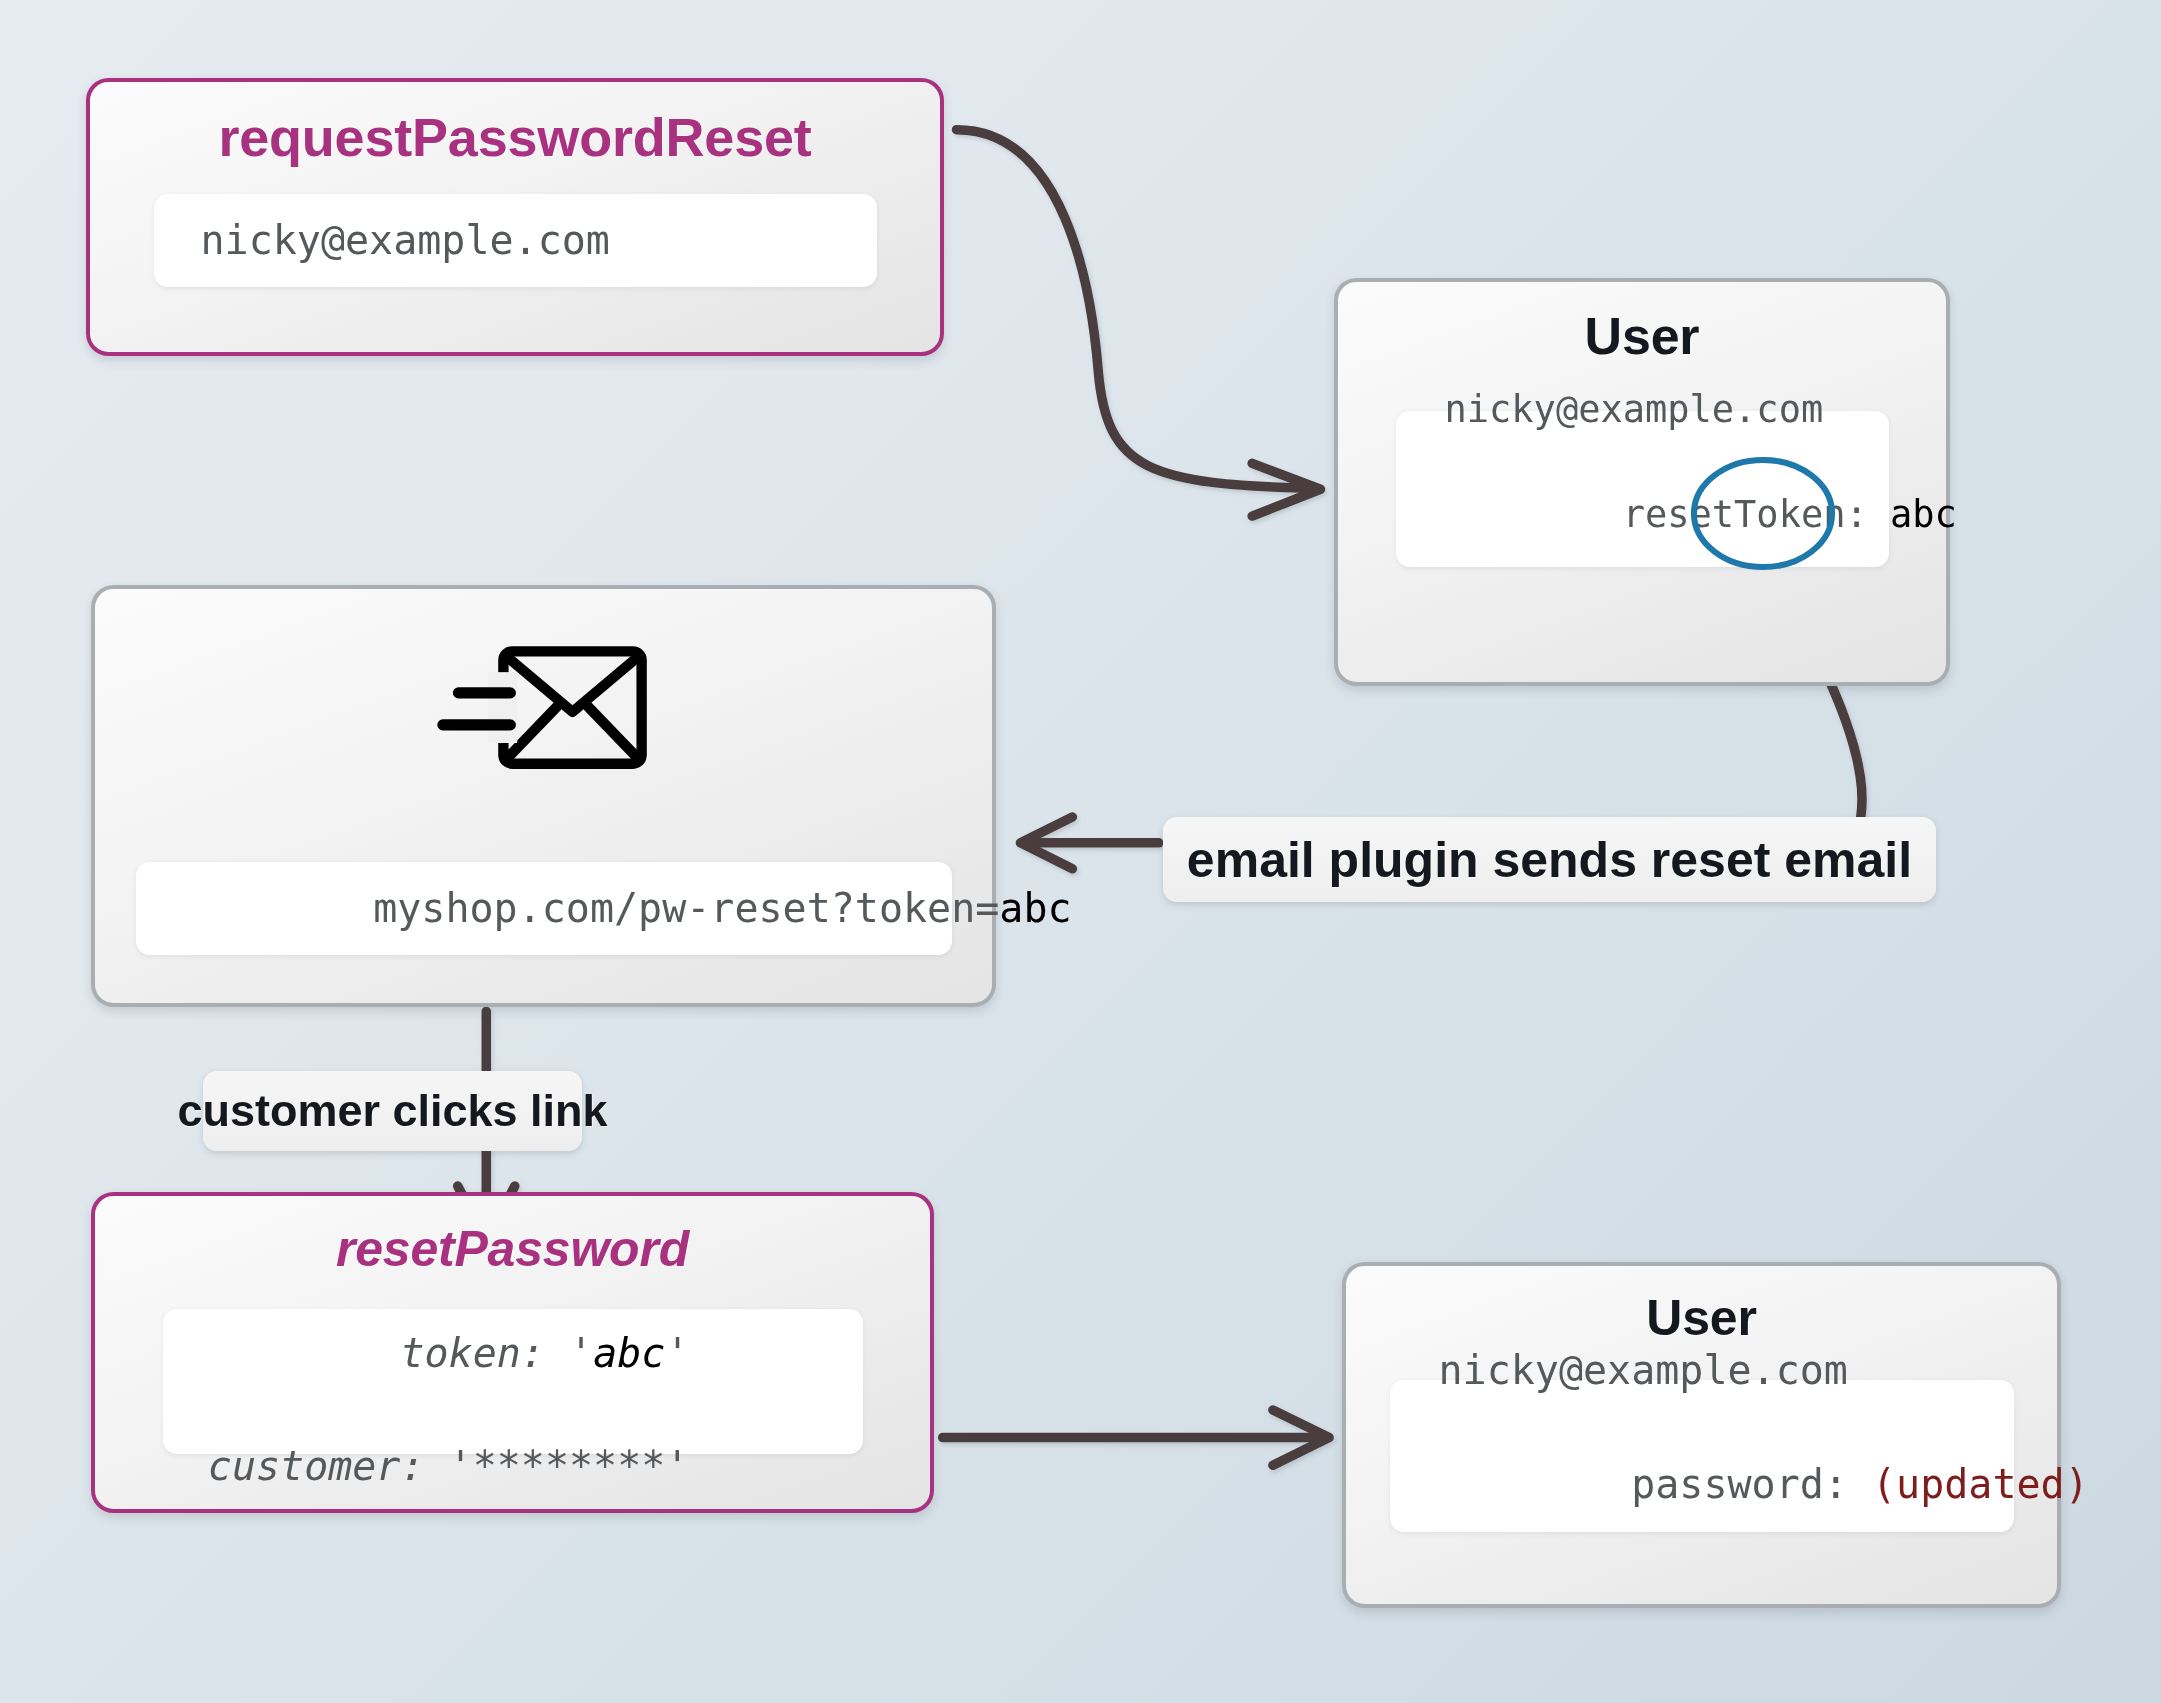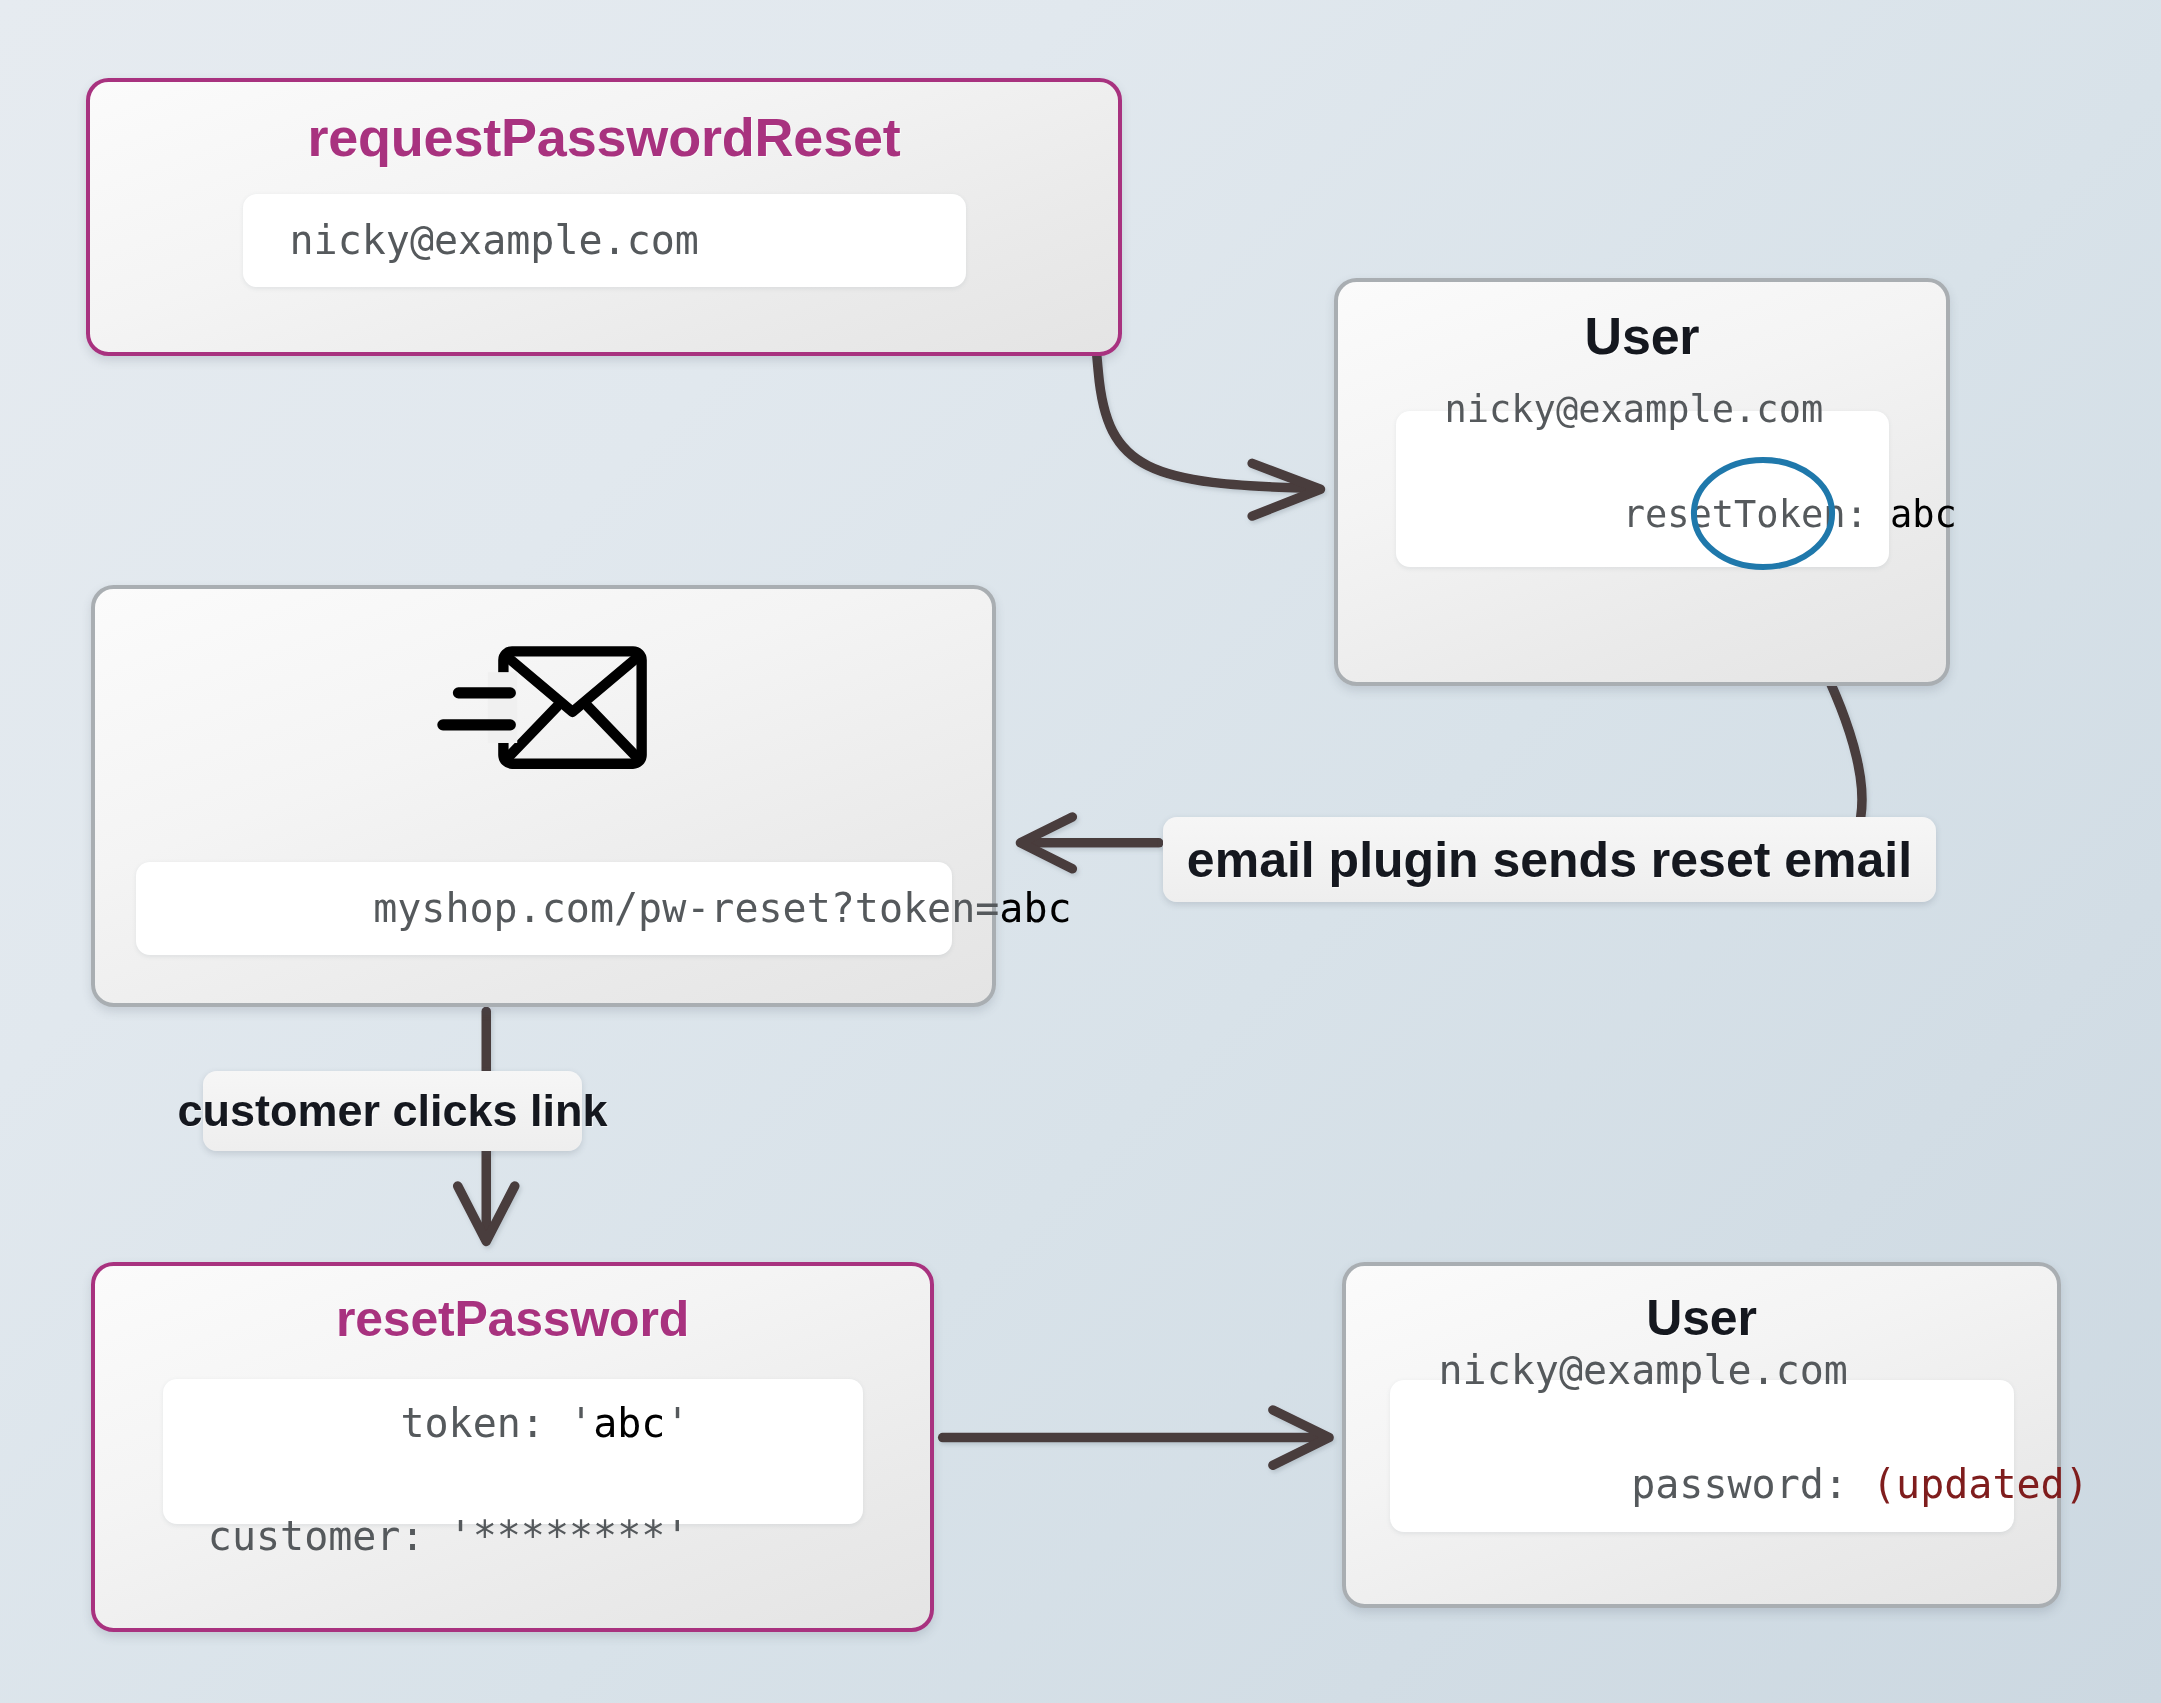--- a/index.html
+++ b/index.html
@@ -72,24 +72,24 @@
 
   
   .overlay {
     position: absolute;
     left: 0; top: 0;
     width: 2162px; height: 1703px;
     pointer-events: none;
   }
 
   
-  #node-request      { left: 86px;  top: 78px;   width: 1036px;  height: 278px; }
+  #node-request      { left: 86px;  top: 78px;   width: 858px;  height: 278px; }
   #node-user-top     { left: 1334px; top: 278px;  width: 616px;  height: 408px; }
   #node-email        { left: 91px;  top: 585px;  width: 905px; height: 422px; }
-  #node-reset        { left: 91px;  top: 1262px; width: 843px;  height: 370px; }
+  #node-reset        { left: 91px;  top: 1192px; width: 843px;  height: 321px; font-style: italic; }
   #node-user-bottom  { left: 1342px; top: 1262px; width: 719px;  height: 346px; }
 
   #node-request .node-title { font-size: 54px; margin-top: 24px; }
   #node-request .panel {
     width: 723px; height: 93px; margin-top: 26px;
     font-size: 40px; padding-left: 19px;
   }
 
   #node-user-top .node-title { font-size: 52px; margin-top: 24px; }
   #node-user-top .panel {

